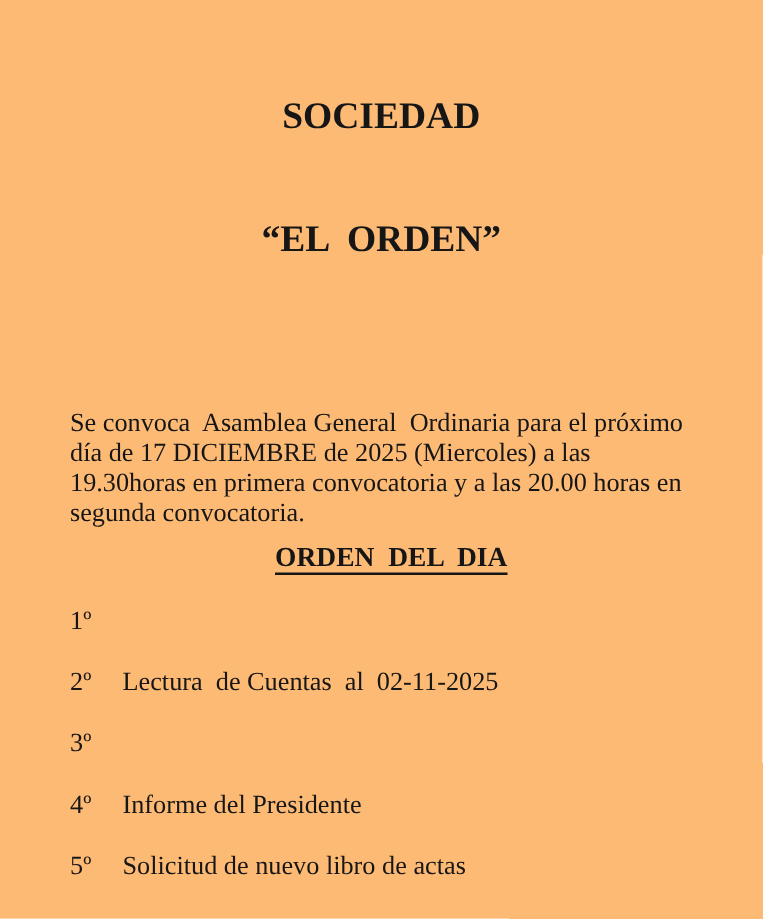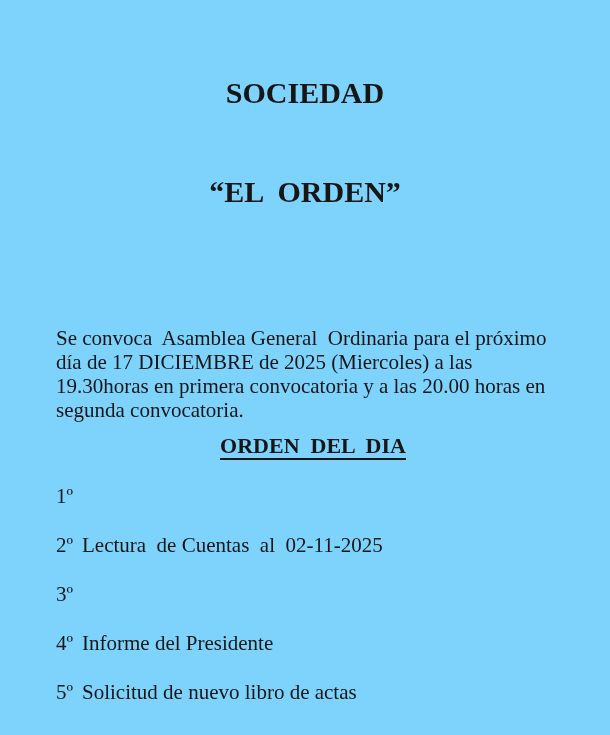--- a/index.html
+++ b/index.html
@@ -1,21 +1,21 @@
 <!DOCTYPE html>
 <html><head>
 <meta charset="utf-8">
 <style>
   * { margin: 0; padding: 0; box-sizing: border-box; }
   html, body { background: #ffffff; }
   .page {
     position: relative;
     width: 610px;
     height: 735px;
-    background: #7dd3fc;
+    background: #fdba74;
     color: #161616;
     font-family: "Liberation Serif", "DejaVu Serif", serif;
     overflow: hidden;
   }
   .title-block {
     padding-top: 10px;
     text-align: center;
     font-weight: bold;
     font-size: 30px;
     line-height: 33px;
@@ -46,20 +46,21 @@
     margin-top: 22px;
     margin-left: 56px;
     width: 552px;
     font-size: 21px;
     line-height: 28px;
     list-style: none;
   }
   .agenda-item {
     display: flex;
     margin-bottom: 21px;
+    gap: 16px;
   }
   .agenda-item .num {
     flex: 0 0 26px;
     width: 26px;
   }
   .agenda-item .txt {
     white-space: pre-wrap;
   }
 </style>
 </head>

